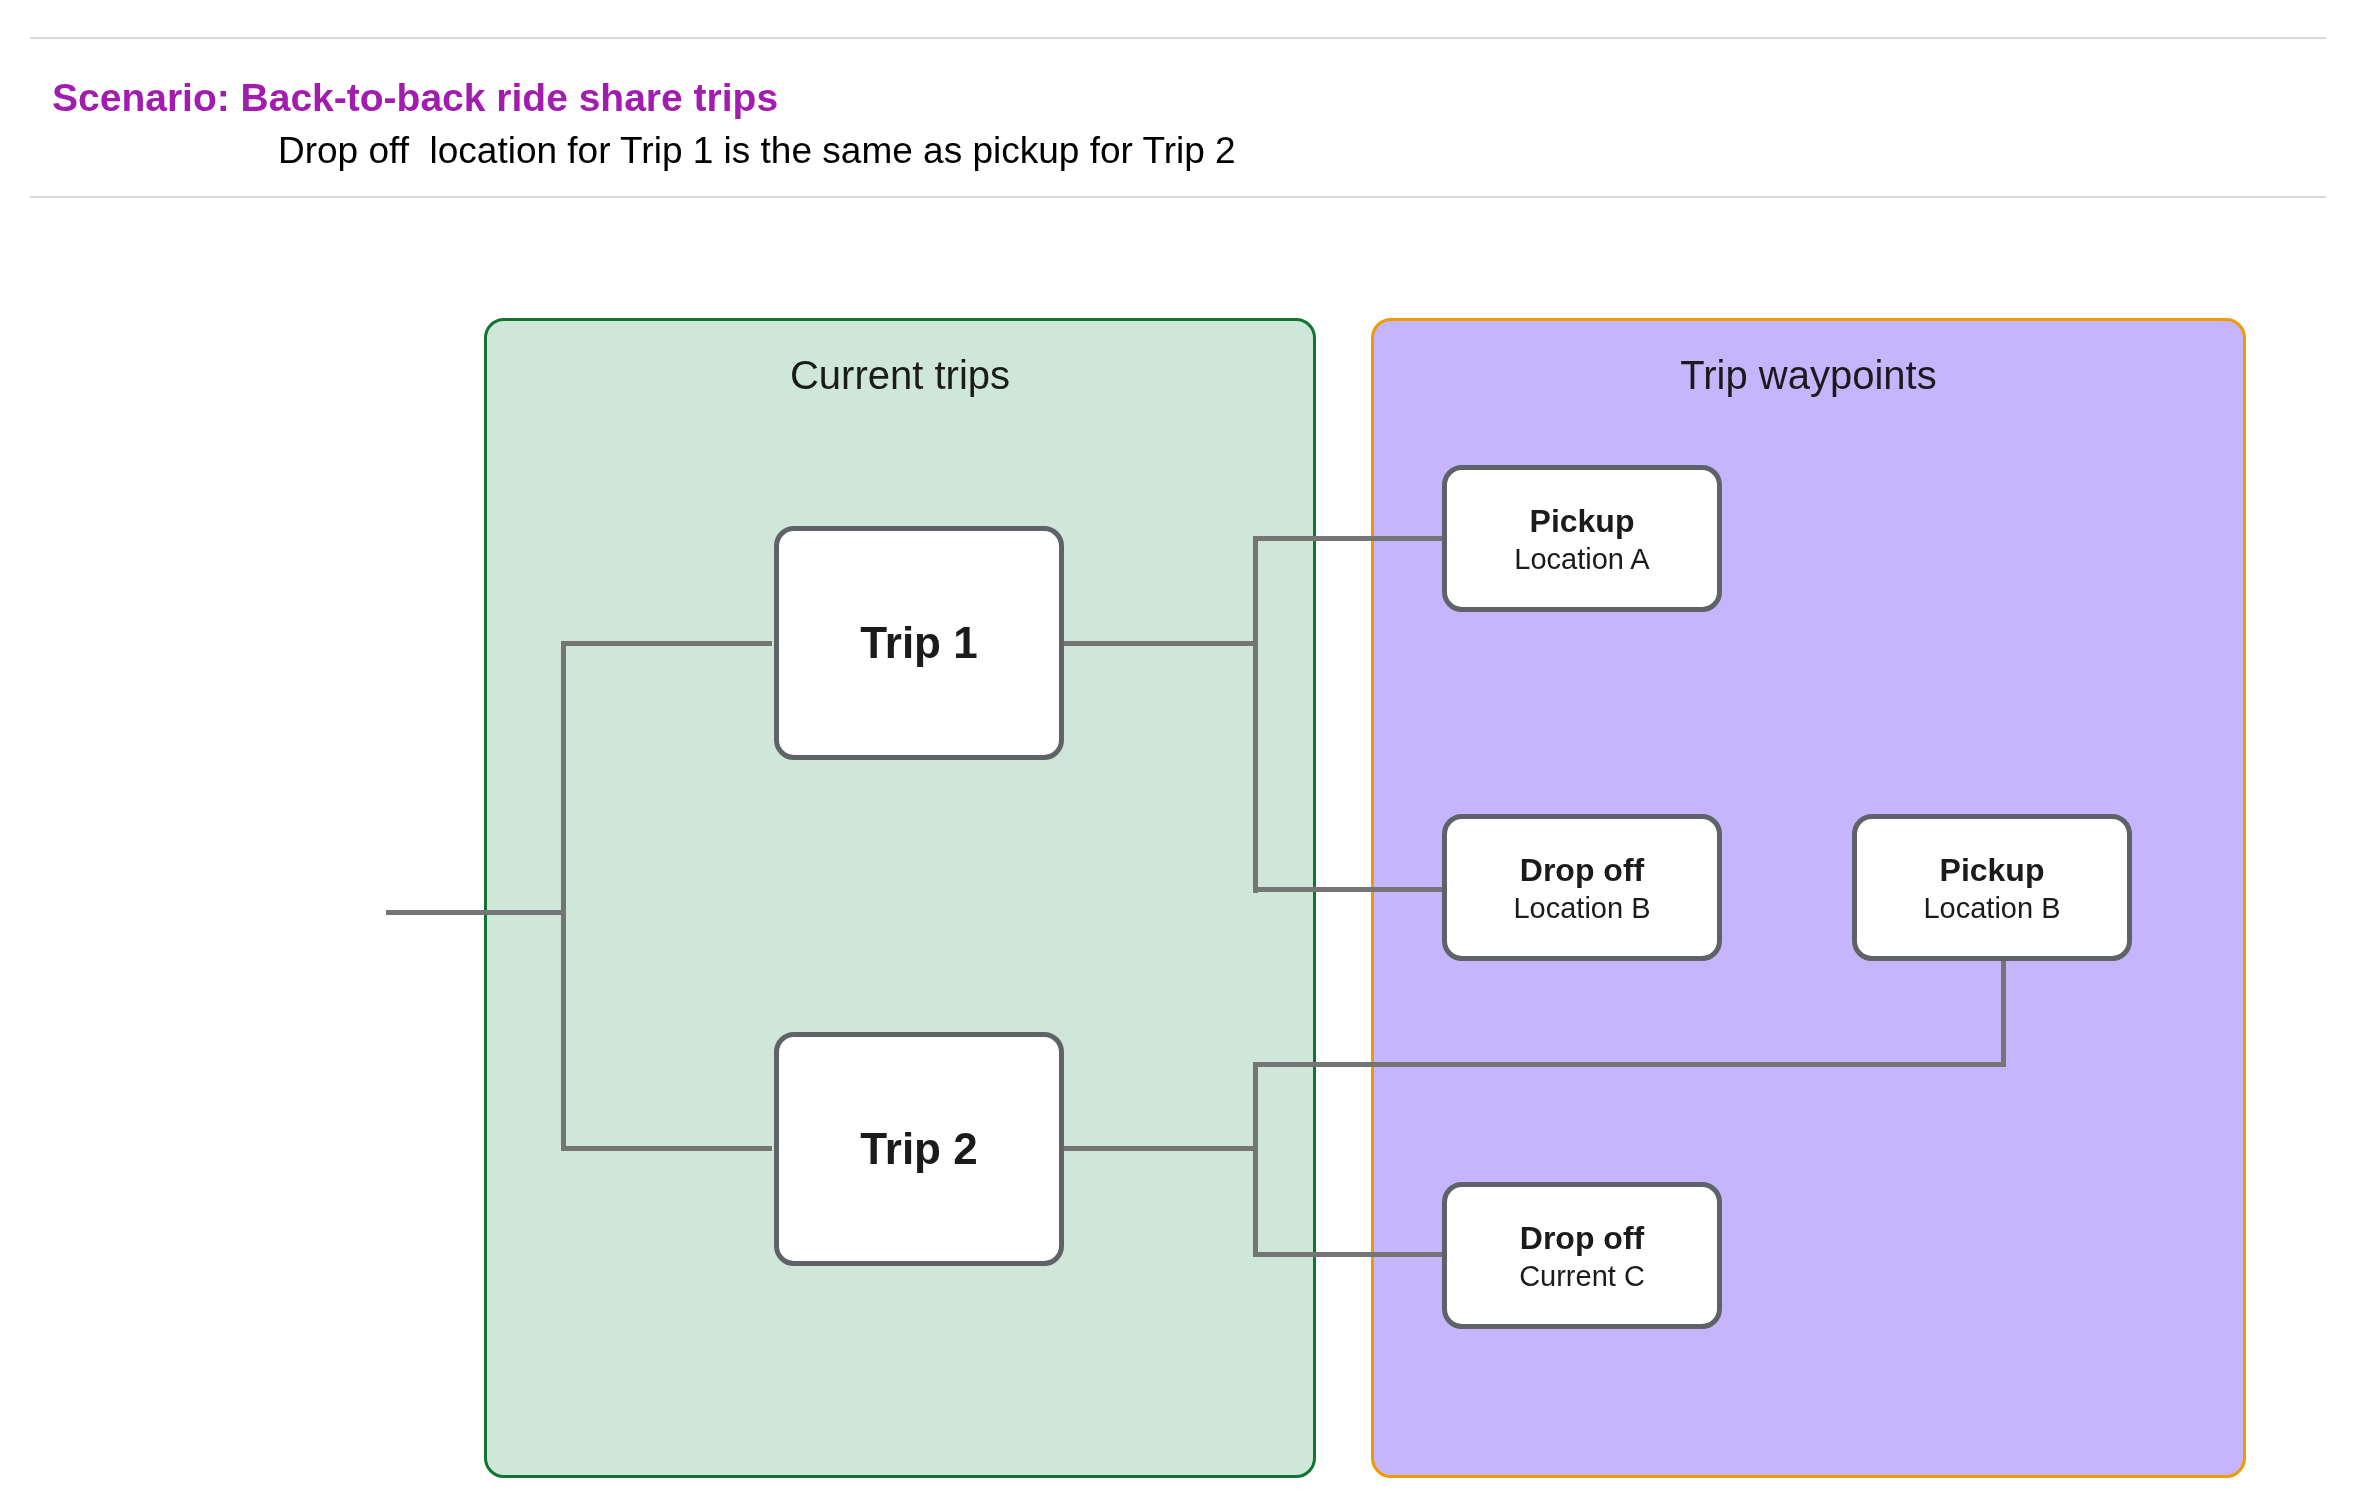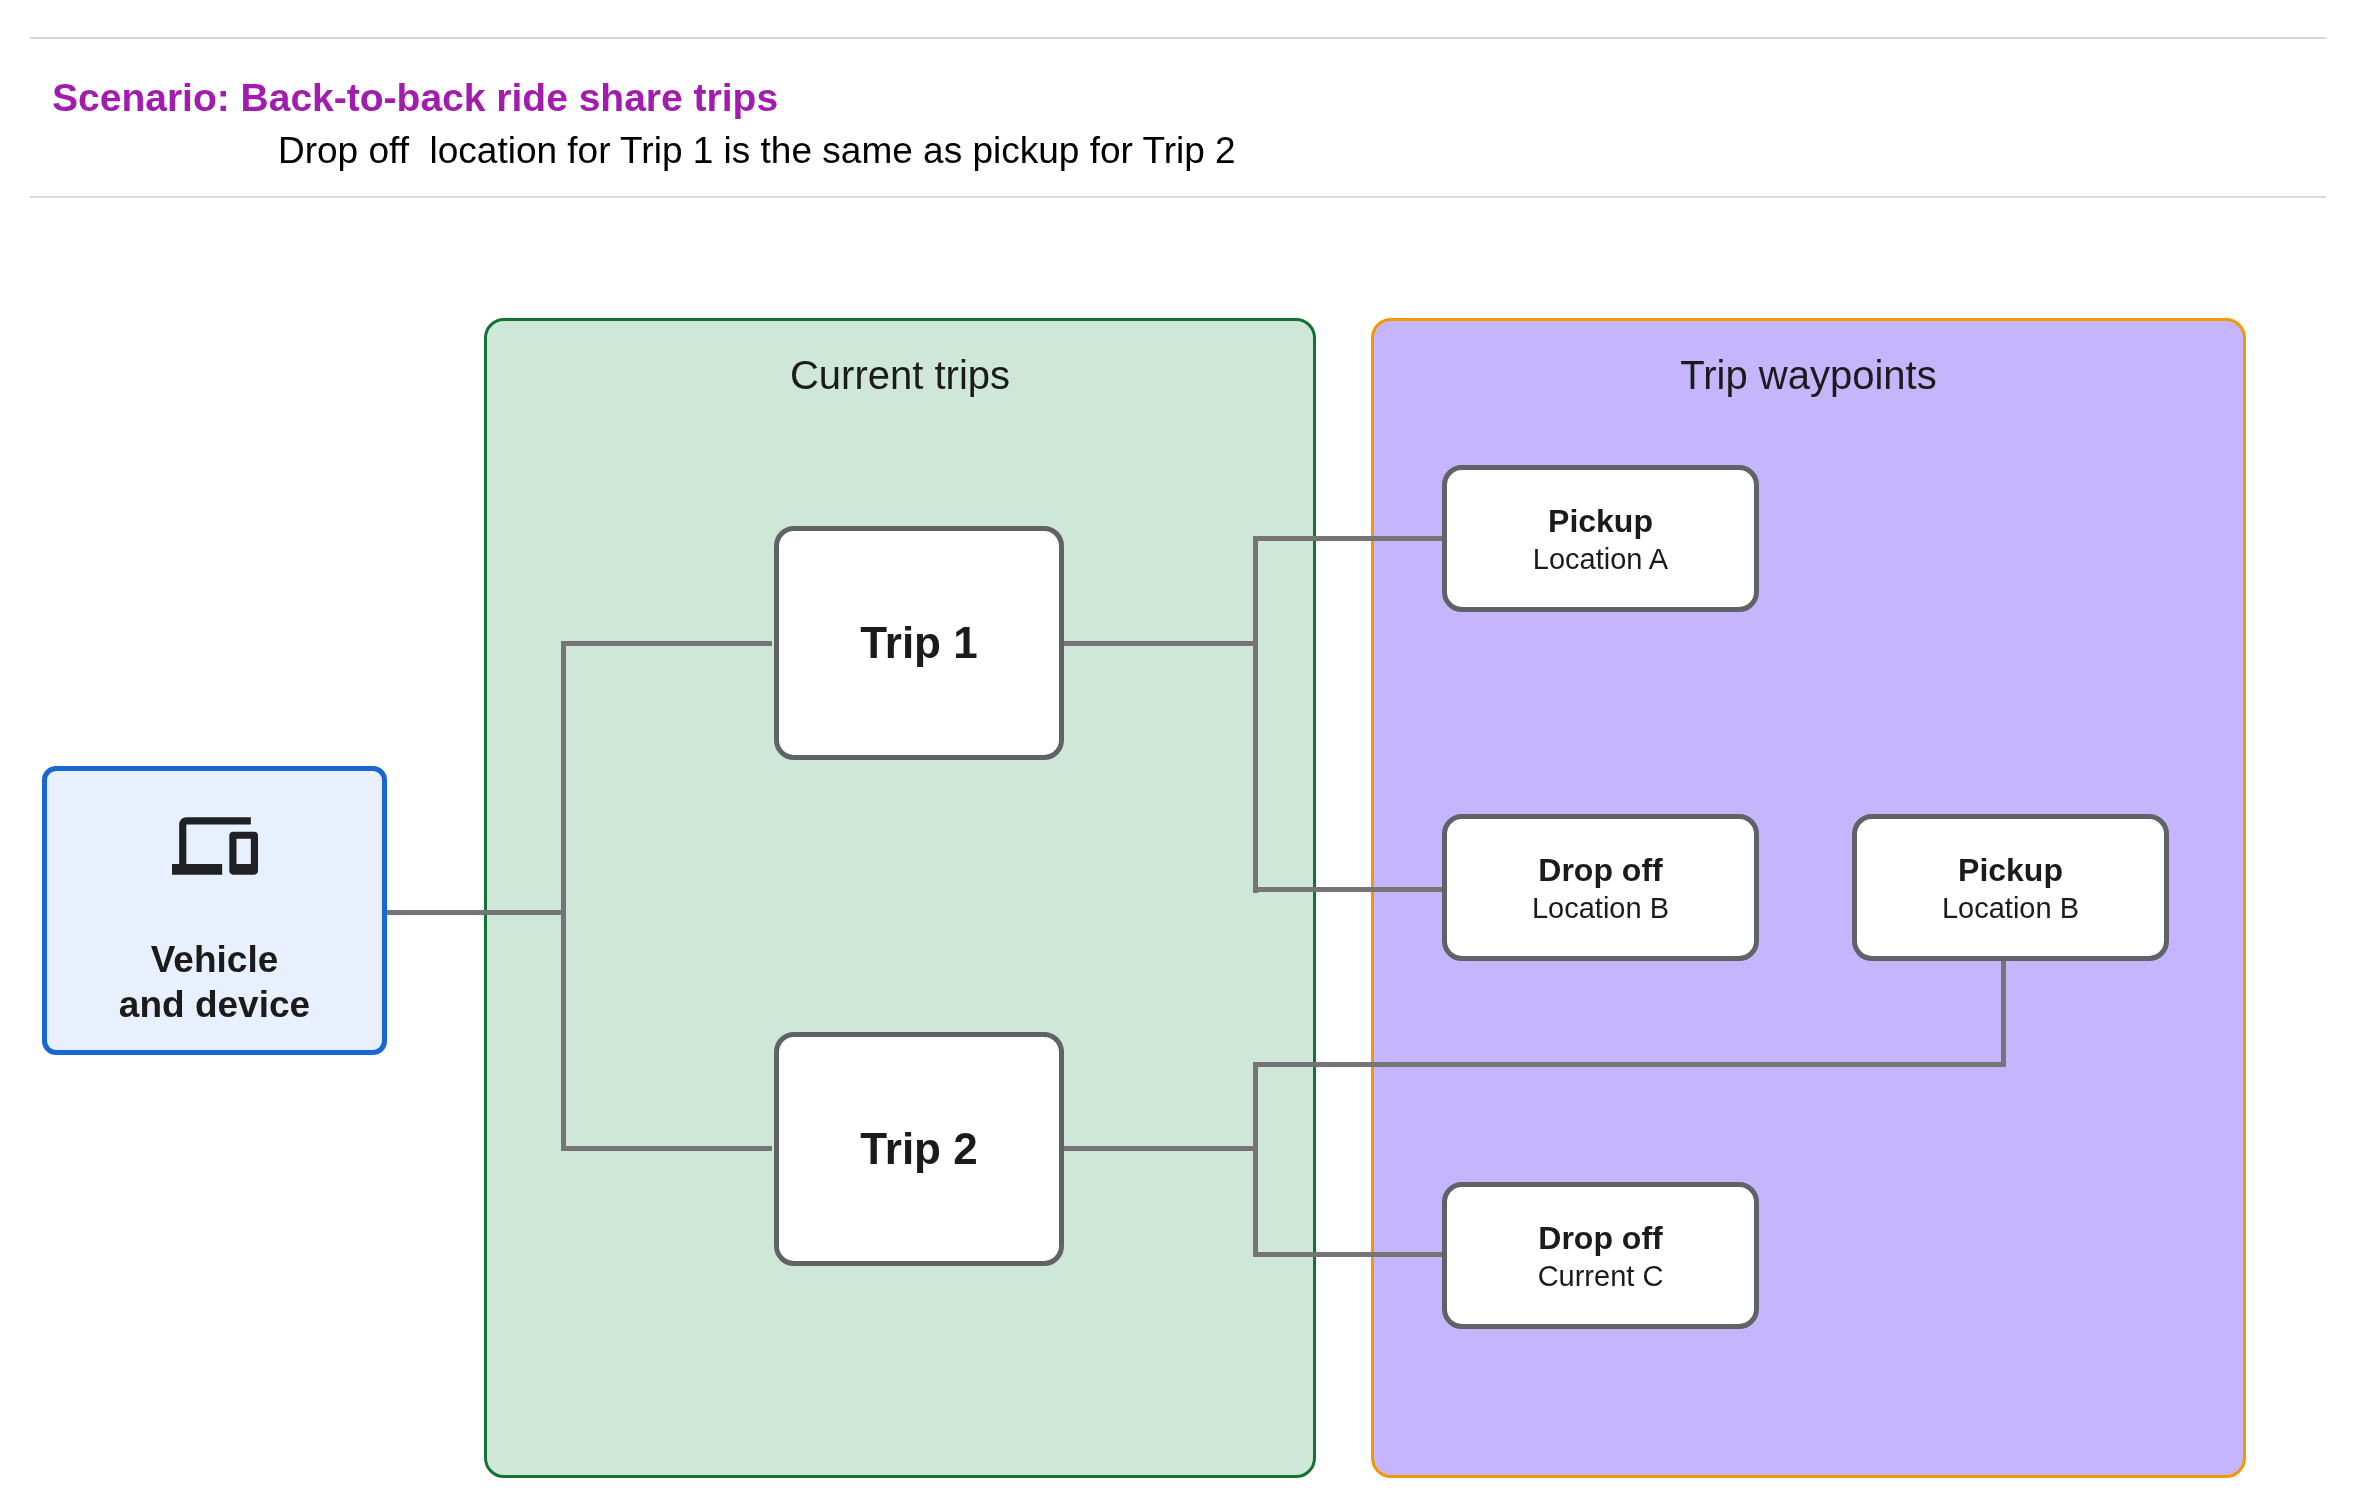--- a/index.html
+++ b/index.html
@@ -13,21 +13,21 @@
 
   .group{position:absolute;top:318px;height:1160px;border-radius:20px;box-sizing:border-box;}
   .group.current{left:484px;width:832px;background:#cee7d8;border:3px solid #137333;}
   .group.waypoints{left:1371px;width:875px;background:#c4b5fd;border:3px solid #f29900;}
   .group-label{position:absolute;top:32px;left:0;width:100%;text-align:center;font-size:40px;font-weight:400;color:#1b1b1b;}
 
   .node{position:absolute;box-sizing:border-box;background:#ffffff;border:5px solid #5f6368;border-radius:20px;display:flex;flex-direction:column;align-items:center;justify-content:center;}
   .trip-node{left:774px;width:290px;height:234px;}
   .trip-label{font-size:44px;font-weight:700;color:#1b1b1b;}
 
-  .wp-node{width:317px;height:147px;}
+  .wp-node{width:280px;height:147px;}
   .wp-title{font-size:32px;font-weight:700;color:#1b1b1b;line-height:40px;}
   .wp-subtitle{font-size:29px;font-weight:400;color:#1b1b1b;line-height:36px;}
 
   .vehicle-node{position:absolute;left:42px;top:766px;width:345px;height:289px;box-sizing:border-box;background:#e8f0fe;border:5px solid #1967d2;border-radius:14px;}
   .vehicle-text{position:absolute;left:0;top:166px;width:100%;text-align:center;font-size:37px;font-weight:700;line-height:45px;color:#1b1b1b;}
   .devices-icon{position:absolute;left:50%;top:32px;transform:translateX(-50%);width:86px;height:86px;}
 
   .line{position:absolute;background:#757575;}
 </style>
 </head>
@@ -57,29 +57,20 @@
   <div class="line" style="left:1253px;top:536px;width:5px;height:357px;"></div>
   <div class="line" style="left:1256px;top:536px;width:186px;height:5px;"></div>
   <div class="line" style="left:1256px;top:887px;width:186px;height:5px;"></div>
 
   <div class="line" style="left:1060px;top:1146px;width:196px;height:5px;"></div>
   <div class="line" style="left:2001px;top:961px;width:5px;height:106px;"></div>
   <div class="line" style="left:1256px;top:1062px;width:750px;height:5px;"></div>
   <div class="line" style="left:1253px;top:1062px;width:5px;height:195px;"></div>
   <div class="line" style="left:1256px;top:1252px;width:186px;height:5px;"></div>
 
-  <div class="vehicle-node">
-    <svg class="devices-icon" viewBox="0 0 24 24" aria-hidden="true">
-      <path fill="#202124" d="M4 6h18V4H4c-1.1 0-2 .9-2 2v11H0v3h14v-3H4V6zm19 2h-6c-.55 0-1 .45-1 1v10c0 .55.45 1 1 1h6c.55 0 1-.45 1-1V9c0-.55-.45-1-1-1zm-1 9h-4v-7h4v7z"></path>
-    </svg>
-    <div class="vehicle-text">
-      <div>Vehicle</div>
-      <div>and device</div>
-    </div>
-  </div>
 
   <div class="node trip-node" style="top:526px;">
     <div class="trip-label">Trip 1</div>
   </div>
   <div class="node trip-node" style="top:1032px;">
     <div class="trip-label">Trip 2</div>
   </div>
 
   <div class="node wp-node" style="left:1442px;top:465px;">
     <div class="wp-title">Pickup</div>

